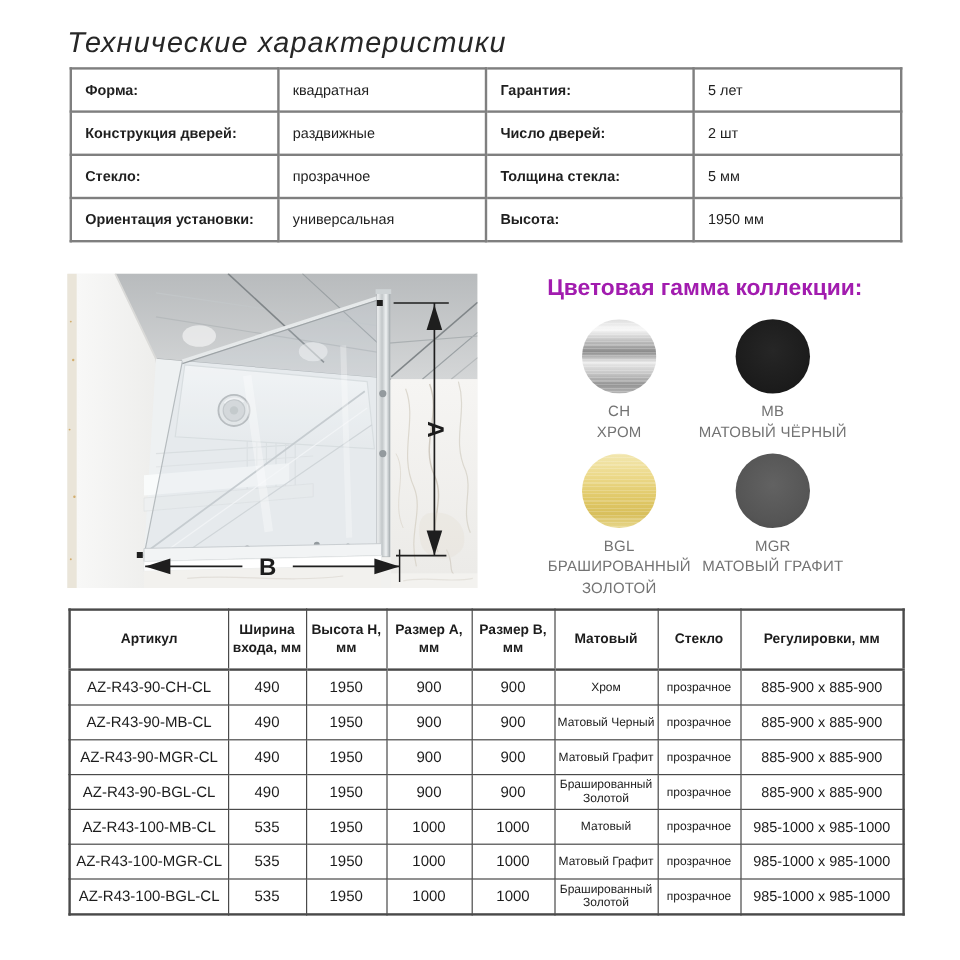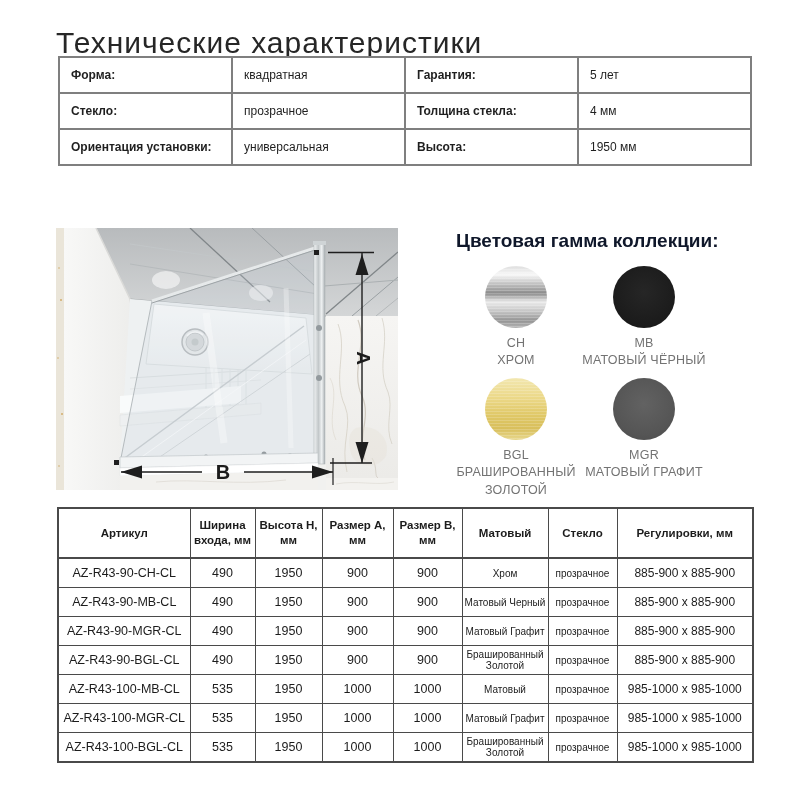--- a/index.html
+++ b/index.html
@@ -1,35 +1,35 @@
 <!DOCTYPE html>
 <html><head>
 <meta charset="utf-8">
 <style>
   html,body{margin:0;padding:0;background:#ffffff;}
   body{font-family:"Liberation Sans",sans-serif;color:#1f1f1f;}
   #page{position:relative;width:800px;height:800px;background:#fff;overflow:hidden;}
 
   
-  .page-title{position:absolute;left:56px;top:6px;font-size:30px;font-weight:400;
-    color:#262626;letter-spacing:1px;}
+  .page-title{position:absolute;left:56px;top:6px;font-size:24px;font-weight:400;
+    color:#262626;letter-spacing:1px;font-style:italic;}
 
   
   .spec-table{position:absolute;left:58px;top:56px;width:692px;border-collapse:collapse;
     table-layout:fixed;}
   .spec-table td{border:2px solid #7f7f7f;height:34px;padding:0 11px;font-size:12px;
     background:#fff;vertical-align:middle;}
   .spec-table td.lbl{font-weight:bold;}
 
   
   .diagram{position:absolute;left:56px;top:228px;width:342px;height:262px;}
 
   
   .color-heading{position:absolute;left:456px;top:230px;font-size:19px;font-weight:bold;
-    color:#0f172a;white-space:nowrap;}
+    color:#a21caf;white-space:nowrap;}
   .swatch-cell{position:absolute;width:152px;text-align:center;}
   .sw-ch{left:440px;top:266px;} .sw-mb{left:568px;top:266px;}
   .sw-bgl{left:440px;top:378px;} .sw-mgr{left:568px;top:378px;}
   .swatch-circle{width:62px;height:62px;border-radius:50%;margin:0 auto;}
   .chrome{background:
     repeating-linear-gradient(180deg,rgba(255,255,255,.22) 0 1px,rgba(0,0,0,0) 1px 3px),
     linear-gradient(180deg,#dedede 0%,#f7f7f7 14%,#bdbdbd 30%,#8b8b8b 44%,#eaeaea 58%,#c8c8c8 72%,#949494 88%,#b5b5b5 100%);}
   .black{background:radial-gradient(circle at 50% 42%,#262626 0%,#1b1b1b 70%,#101010 100%);}
   .gold{background:
     repeating-linear-gradient(180deg,rgba(255,255,255,.18) 0 1px,rgba(0,0,0,0) 1px 3px),
@@ -64,24 +64,30 @@
         <col style="width:173px">
       </colgroup>
     <tbody>
       <tr>
         <td class="lbl">Форма:</td>
         <td>квадратная</td>
         <td class="lbl">Гарантия:</td>
         <td>5 лет</td>
       </tr>
       <tr>
+        <td class="lbl">Конструкция дверей:</td>
+        <td>раздвижные</td>
+        <td class="lbl">Число дверей:</td>
+        <td>2 шт</td>
+      </tr>
+      <tr>
         <td class="lbl">Стекло:</td>
         <td>прозрачное</td>
         <td class="lbl">Толщина стекла:</td>
-        <td>4 мм</td>
+        <td>5 мм</td>
       </tr>
       <tr>
         <td class="lbl">Ориентация установки:</td>
         <td>универсальная</td>
         <td class="lbl">Высота:</td>
         <td>1950 мм</td>
       </tr>
     </tbody>
   </table>
 

